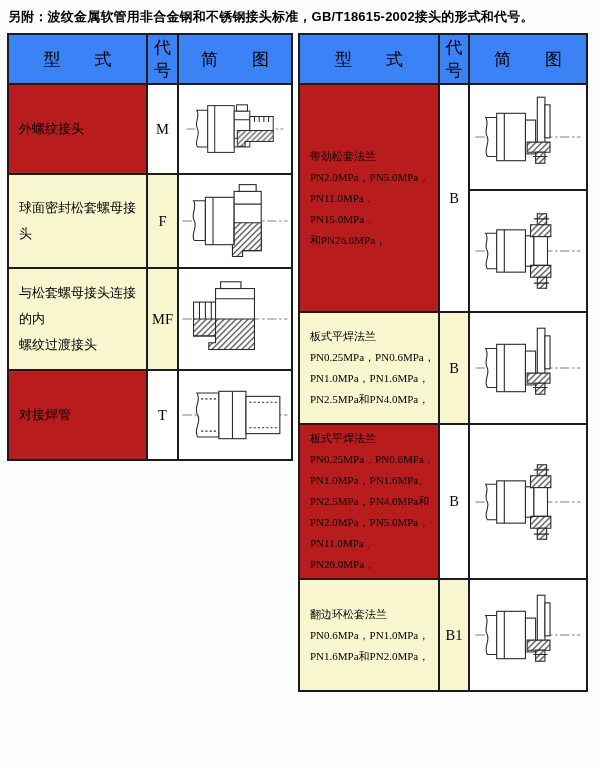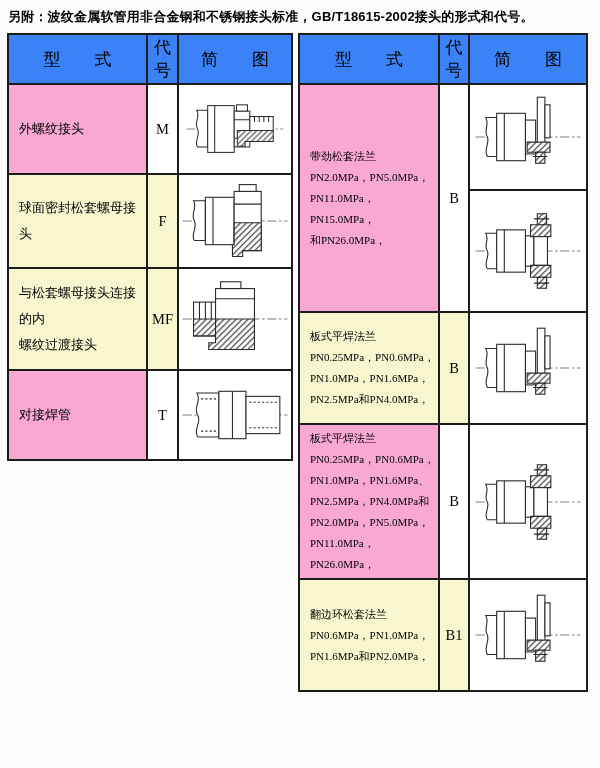--- a/index.html
+++ b/index.html
@@ -25,21 +25,21 @@
     background:#3b82f6;
     text-align:center;
     vertical-align:middle;
     font-size:17px;
   }
   .tc{
     font-size:13px;
     padding:3px 3px 3px 10px;
     white-space:pre-line;
     vertical-align:middle;
-    background:#f9a8d4;
+    background:#b91c1c;
   }
   #left-tbl .tc{line-height:26px}
   #right-tbl .tc{line-height:21px;font-size:11px}
   .cc{
     text-align:center;
     vertical-align:middle;
     font-size:14.5px;
     background:#fff;
   }
   .dc{

